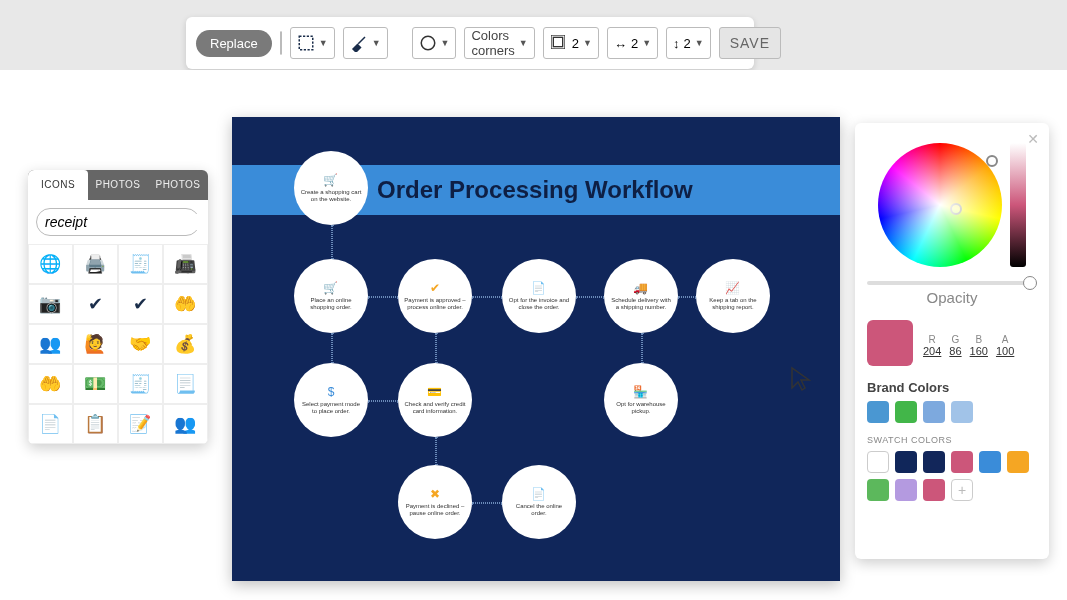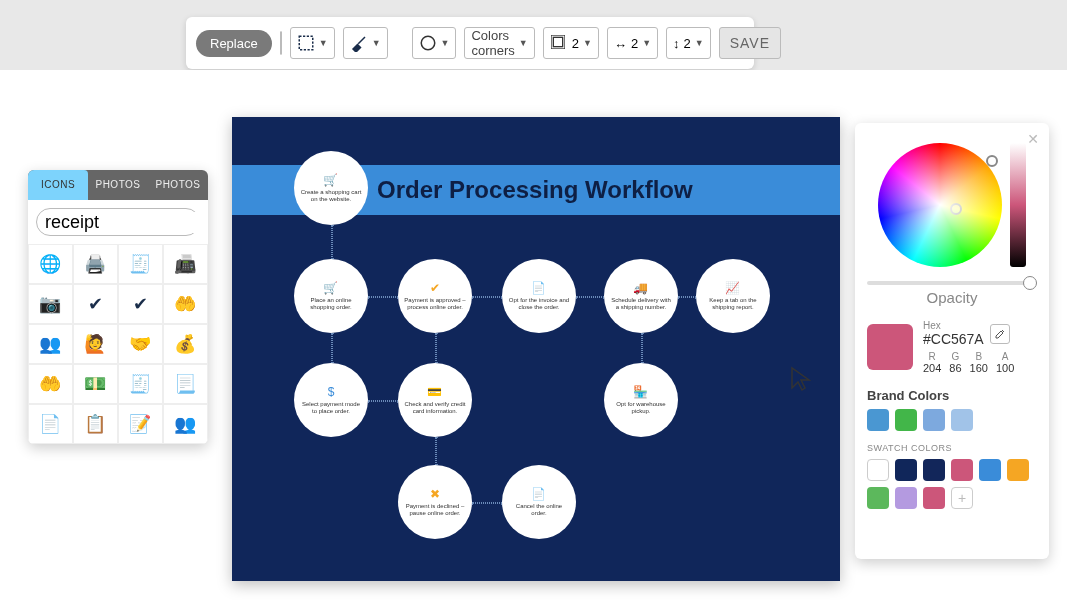--- a/index.html
+++ b/index.html
@@ -34,27 +34,27 @@
 .main-white { position:absolute; top:70px; left:0; right:0; bottom:0; background:#fff; }
 
 
 .icon-panel {
   position: absolute; top: 170px; left: 28px; width: 180px;
   background: #fff; border-radius: 6px; box-shadow: 0 4px 14px rgba(0,0,0,.2);
   overflow: hidden;
 }
 .tabs { display: flex; background: #666; height: 30px; }
 .tab { flex:1; text-align:center; font-size:10px; line-height:30px; color:#eee; cursor:pointer; letter-spacing:.5px; }
-.tab.active { background:#7dd3fc; color:#333; border-top-left-radius:4px; border-top-right-radius:4px; }
+.tab.active { background:#ffffff; color:#333; border-top-left-radius:4px; border-top-right-radius:4px; }
 .search-wrap { padding: 8px; }
 .search-box {
   display:flex; align-items:center; border:1px solid #bbb; border-radius:16px;
   height:28px; padding: 0 8px;
 }
-.search-input { border:none; outline:none; flex:1; font-size:18px; }
+.search-input { border:none; outline:none; flex:1; font-size:14px;font-style:italic; }
 .icon-grid { display:grid; grid-template-columns:repeat(4,1fr); }
 .icon-cell {
   height:40px; border:1px solid #eee; display:flex; align-items:center; justify-content:center;
   font-size:18px; color:#1a2d4a; cursor:pointer;
 }
 
 
 .canvas {
   position:absolute; top:117px; left:232px; width:608px; height:464px;
   background:#10265a; box-shadow:0 4px 14px rgba(0,0,0,.25);
@@ -99,21 +99,21 @@
 .hslider { width:100%; height:4px; background:#ddd; border-radius:2px; margin-top:14px; position:relative; }
 .hslider-thumb { position:absolute; right:0; top:-5px; width:14px; height:14px; border:1px solid #888; border-radius:50%; background:#fff; }
 .opacity-lbl { text-align:center; font-size:15px; color:#888; margin-top:4px; }
 .hex-row { display:flex; gap:10px; margin-top:14px; align-items:center; }
 .big-swatch { width:46px; height:46px; border-radius:6px; }
 .hex-info { flex:1; }
 .hex-lbl { font-size:10px; color:#888; }
 .hex-val { font-size:14px; color:#333; }
 .rgba-row { display:flex; gap:8px; font-size:10px; color:#888; margin-top:4px; }
 .rgba-col { text-align:center; }
-.rgba-v { color:#333; font-size:11px; display:block; }
+.rgba-v { color:#333; font-size:11px; display:block;text-decoration:underline; }
 .eyedrop { border:1px solid #bbb; border-radius:3px; width:20px; height:20px; display:flex;align-items:center;justify-content:center; font-size:11px; cursor:pointer; }
 .section-h { font-size:13px; color:#444; font-weight:600; margin-top:14px; margin-bottom:6px; }
 .swatch-h { font-size:9px; color:#888; letter-spacing:.5px; margin-top:12px; margin-bottom:6px; }
 .swatch-row { display:flex; gap:6px; flex-wrap:wrap; }
 .swatch { width:22px; height:22px; border-radius:4px; cursor:pointer; }
 .swatch.bordered { border:1px solid #ccc; }
 .swatch.add { border:1px solid #ccc; display:flex;align-items:center;justify-content:center;color:#bbb;font-size:14px; }
 </style>
 </head>
 <body>
@@ -290,31 +290,20 @@
     </div>
     <div class="vert-slider"></div>
   </div>
   <div class="hslider">
     <div class="hslider-thumb"></div>
   </div>
   <div class="opacity-lbl">Opacity</div>
   <div class="hex-row">
     <div class="big-swatch" style="background:#CC567A;"></div>
     <div class="hex-info">
-      <div style="display:flex;align-items:center;gap:6px;">
-        <div>
-          <div class="hex-lbl">Hex</div>
-          <div class="hex-val">#CC567A</div>
-        </div>
-        <div class="eyedrop">
-          <svg width="12" height="12" viewBox="0 0 24 24">
-              <path d="M4 20 L4 16 L14 6 L18 10 L8 20 Z M16 4 L20 8" stroke="#555" stroke-width="2" fill="none"></path>
-            </svg>
-        </div>
-      </div>
       <div class="rgba-row">
         <div class="rgba-col"><span>R</span><span class="rgba-v">204</span></div>
         <div class="rgba-col"><span>G</span><span class="rgba-v">86</span></div>
         <div class="rgba-col"><span>B</span><span class="rgba-v">160</span></div>
         <div class="rgba-col"><span>A</span><span class="rgba-v">100</span></div>
       </div>
     </div>
   </div>
   <div class="section-h">Brand Colors</div>
   <div class="swatch-row" id="brand-row">

